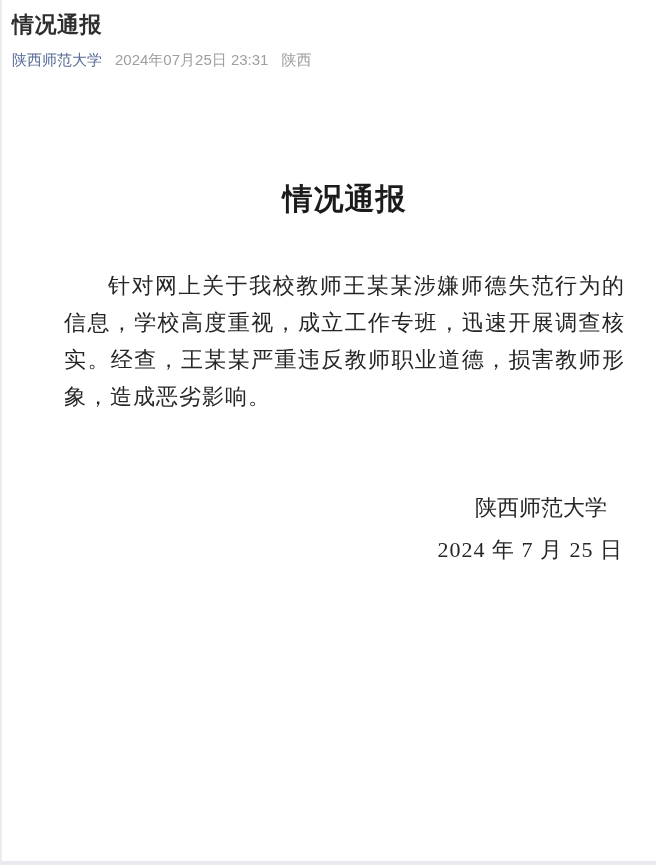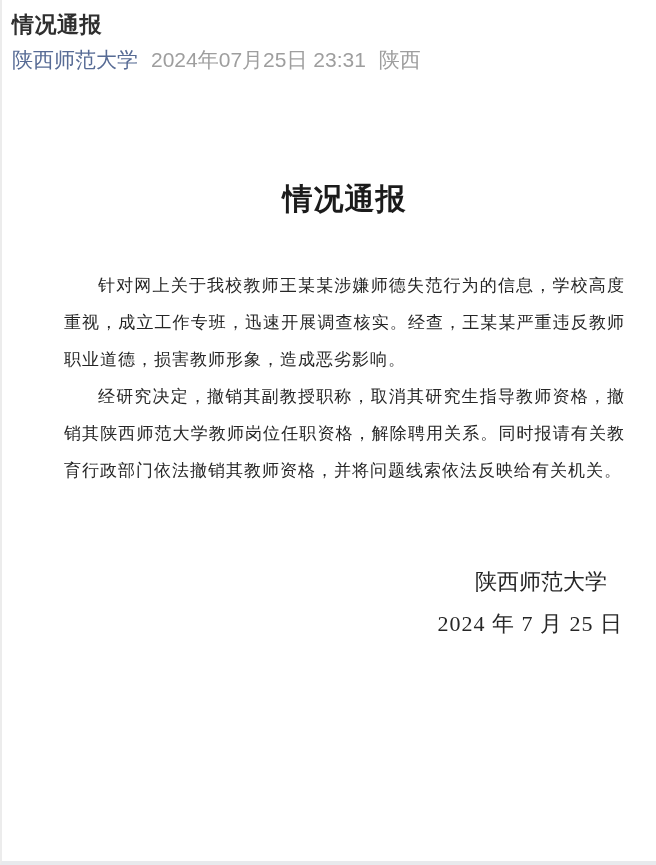--- a/index.html
+++ b/index.html
@@ -21,21 +21,21 @@
     }
     .header-title {
       font-size: 22px;
       line-height: 26px;
       font-weight: 700;
       color: var(--title-dark, #2f2f2f);
       letter-spacing: 0.5px;
     }
     .byline {
       margin-top: 13px;
-      font-size: 21px;
+      font-size: 15px;
       line-height: 18px;
       white-space: nowrap;
     }
     .byline .author {
       color: var(--author-link, #576b95);
       cursor: pointer;
       margin-right: 13px;
     }
     .byline .meta {
       color: var(--meta-gray, #9e9e9e);
@@ -53,21 +53,21 @@
       margin-top: 112px;
       text-align: center;
       font-size: 30px;
       line-height: 36px;
       font-weight: 700;
       color: #1b1b1b;
       letter-spacing: 1px;
     }
     .doc-body { margin-top: 50px; }
     .doc-body p {
-      font-size: 17px;
+      font-size: 22px;
       line-height: 37px;
       text-align: justify;
       text-indent: 2em;
       letter-spacing: 1px;
     }
     .sig-block {
       margin-top: 72px;
       text-align: right;
       font-size: 22px;
       line-height: 42px;
@@ -82,19 +82,18 @@
   <div class="header-title">情况通报</div>
   <div class="byline">
     <span class="author">陕西师范大学</span><span class="meta">2024年07月25日 23:31</span><span class="meta loc">陕西</span>
   </div>
 </div>
 
 <div class="doc">
   <div class="doc-title">情况通报</div>
   <div class="doc-body">
     <p>针对网上关于我校教师王某某涉嫌师德失范行为的信息，学校高度重视，成立工作专班，迅速开展调查核实。经查，王某某严重违反教师职业道德，损害教师形象，造成恶劣影响。</p>
-    <p>经研究决定，撤销其副教授职称，取消其研究生指导教师资格，撤销其陕西师范大学教师岗位任职资格，解除聘用关系。同时报请有关教育行政部门依法撤销其教师资格，并将问题线索依法反映给有关机关。</p>
   </div>
   <div class="sig-block">
     <span class="sig-name">陕西师范大学</span>
     <span class="sig-date">2024 年 7 月 25 日</span>
   </div>
 </div>
 
 </body></html>

